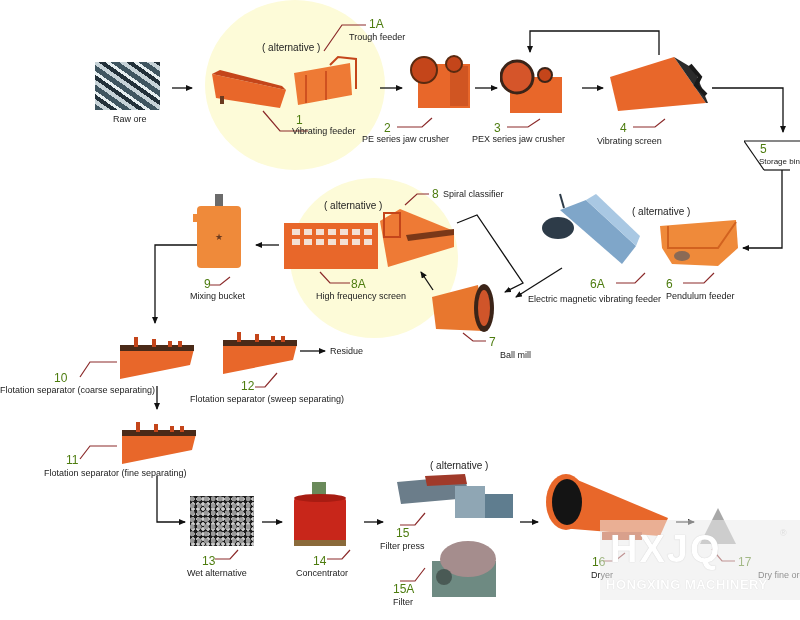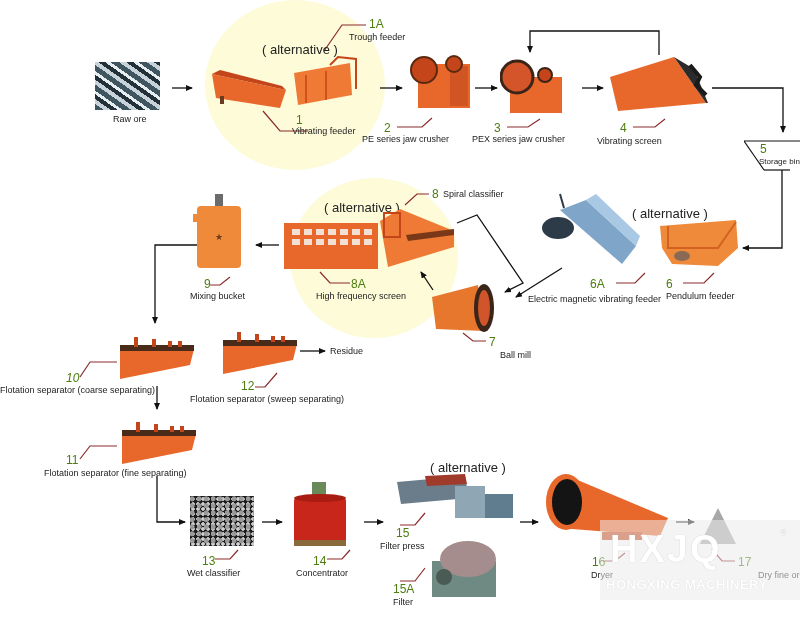--- a/index.html
+++ b/index.html
@@ -1,20 +1,20 @@
 <!DOCTYPE html>
 <html><head>
 <meta charset="utf-8">
 <style>
   html,body{margin:0;padding:0;background:#fff;}
   body{width:800px;height:620px;position:relative;overflow:hidden;font-family:"Liberation Sans",sans-serif;color:#222;}
   .abs{position:absolute;}
   .lbl{position:absolute;font-size:9px;line-height:11px;white-space:nowrap;color:#222;}
   .num{position:absolute;font-size:12px;line-height:13px;color:#4d7c0f;}
-  .alt{position:absolute;font-size:13px;color:#222;white-space:nowrap;}
+  .alt{position:absolute;font-size:10px;color:#222;white-space:nowrap;}
   .glow{position:absolute;border-radius:50%;background:#fdfbd8;}
   svg.wires{position:absolute;left:0;top:0;width:800px;height:620px;pointer-events:none;}
   .machine{position:absolute;}
   .watermark{position:absolute;left:600px;top:520px;width:200px;height:80px;background:rgba(235,235,235,0.55);}
   .wm-text{position:absolute;left:606px;top:577px;font-size:13px;color:#ffffff;font-weight:bold;letter-spacing:0.5px;text-shadow:0 0 1px #ccc;}
   .wm-logo{position:absolute;left:610px;top:528px;font-size:38px;color:#fff;font-weight:bold;letter-spacing:2px;text-shadow:0 0 1px #bbb;}
 </style>
 </head>
 <body>
 
@@ -191,21 +191,21 @@
 <div class="lbl" style="left:190px;top:291px;">Mixing bucket</div>
 
 <svg class="machine" style="left:118px;top:335px;" width="78" height="46" viewBox="0 0 78 46">
   <polygon points="2,14 76,14 72,30 2,44" fill="#e8672a"></polygon>
   <rect x="2" y="10" width="74" height="6" fill="#4a2a18"></rect>
   <rect x="16" y="2" width="4" height="10" fill="#c4451a"></rect>
     <rect x="34" y="4" width="4" height="8" fill="#c4451a"></rect>
     <rect x="50" y="6" width="4" height="6" fill="#c4451a"></rect>
     <rect x="60" y="6" width="4" height="6" fill="#c4451a"></rect>
 </svg>
-<div class="num" style="left:66px;top:372px;font-style:italic;">10</div>
+<div class="num" style="left:54px;top:372px;">10</div>
 <div class="lbl" style="left:0px;top:385px;">Flotation  separator (coarse separating)</div>
 
 <svg class="machine" style="left:221px;top:330px;" width="78" height="46" viewBox="0 0 78 46">
   <polygon points="2,14 76,14 72,30 2,44" fill="#e8672a"></polygon>
   <rect x="2" y="10" width="74" height="6" fill="#4a2a18"></rect>
   <rect x="16" y="2" width="4" height="10" fill="#c4451a"></rect>
     <rect x="34" y="4" width="4" height="8" fill="#c4451a"></rect>
     <rect x="50" y="6" width="4" height="6" fill="#c4451a"></rect>
     <rect x="60" y="6" width="4" height="6" fill="#c4451a"></rect>
 </svg>
@@ -219,21 +219,21 @@
   <rect x="16" y="2" width="4" height="10" fill="#c4451a"></rect>
     <rect x="34" y="4" width="4" height="8" fill="#c4451a"></rect>
     <rect x="50" y="6" width="4" height="6" fill="#c4451a"></rect>
     <rect x="60" y="6" width="4" height="6" fill="#c4451a"></rect>
 </svg>
 <div class="num" style="left:66px;top:454px;">11</div>
 <div class="lbl" style="left:0px;top:468px;margin-left:44px;">Flotation separator (fine separating)</div>
 
 <div class="machine" style="left:190px;top:496px;width:64px;height:50px;background:radial-gradient(circle at 30% 40%,#9a9a9a 0 2px,transparent 3px) 0 0/7px 7px,radial-gradient(circle at 60% 60%,#cfcfcf 0 1.5px,transparent 2px) 0 0/5px 5px,#1c1c1c;"></div>
 <div class="num" style="left:202px;top:555px;">13</div>
-<div class="lbl" style="left:187px;top:568px;">Wet classifier</div>
+<div class="lbl" style="left:187px;top:568px;">Wet alternative</div>
 
 <svg class="machine" style="left:290px;top:480px;" width="60" height="70" viewBox="0 0 60 70">
   <rect x="22" y="2" width="14" height="16" fill="#6a8a5a"></rect>
   <rect x="4" y="18" width="52" height="48" rx="3" fill="#c8261a"></rect>
   <ellipse cx="30" cy="18" rx="26" ry="4" fill="#a81c12"></ellipse>
   <rect x="4" y="60" width="52" height="6" fill="#8a6a3a"></rect>
 </svg>
 <div class="num" style="left:313px;top:555px;">14</div>
 <div class="lbl" style="left:296px;top:568px;">Concentrator</div>
 

